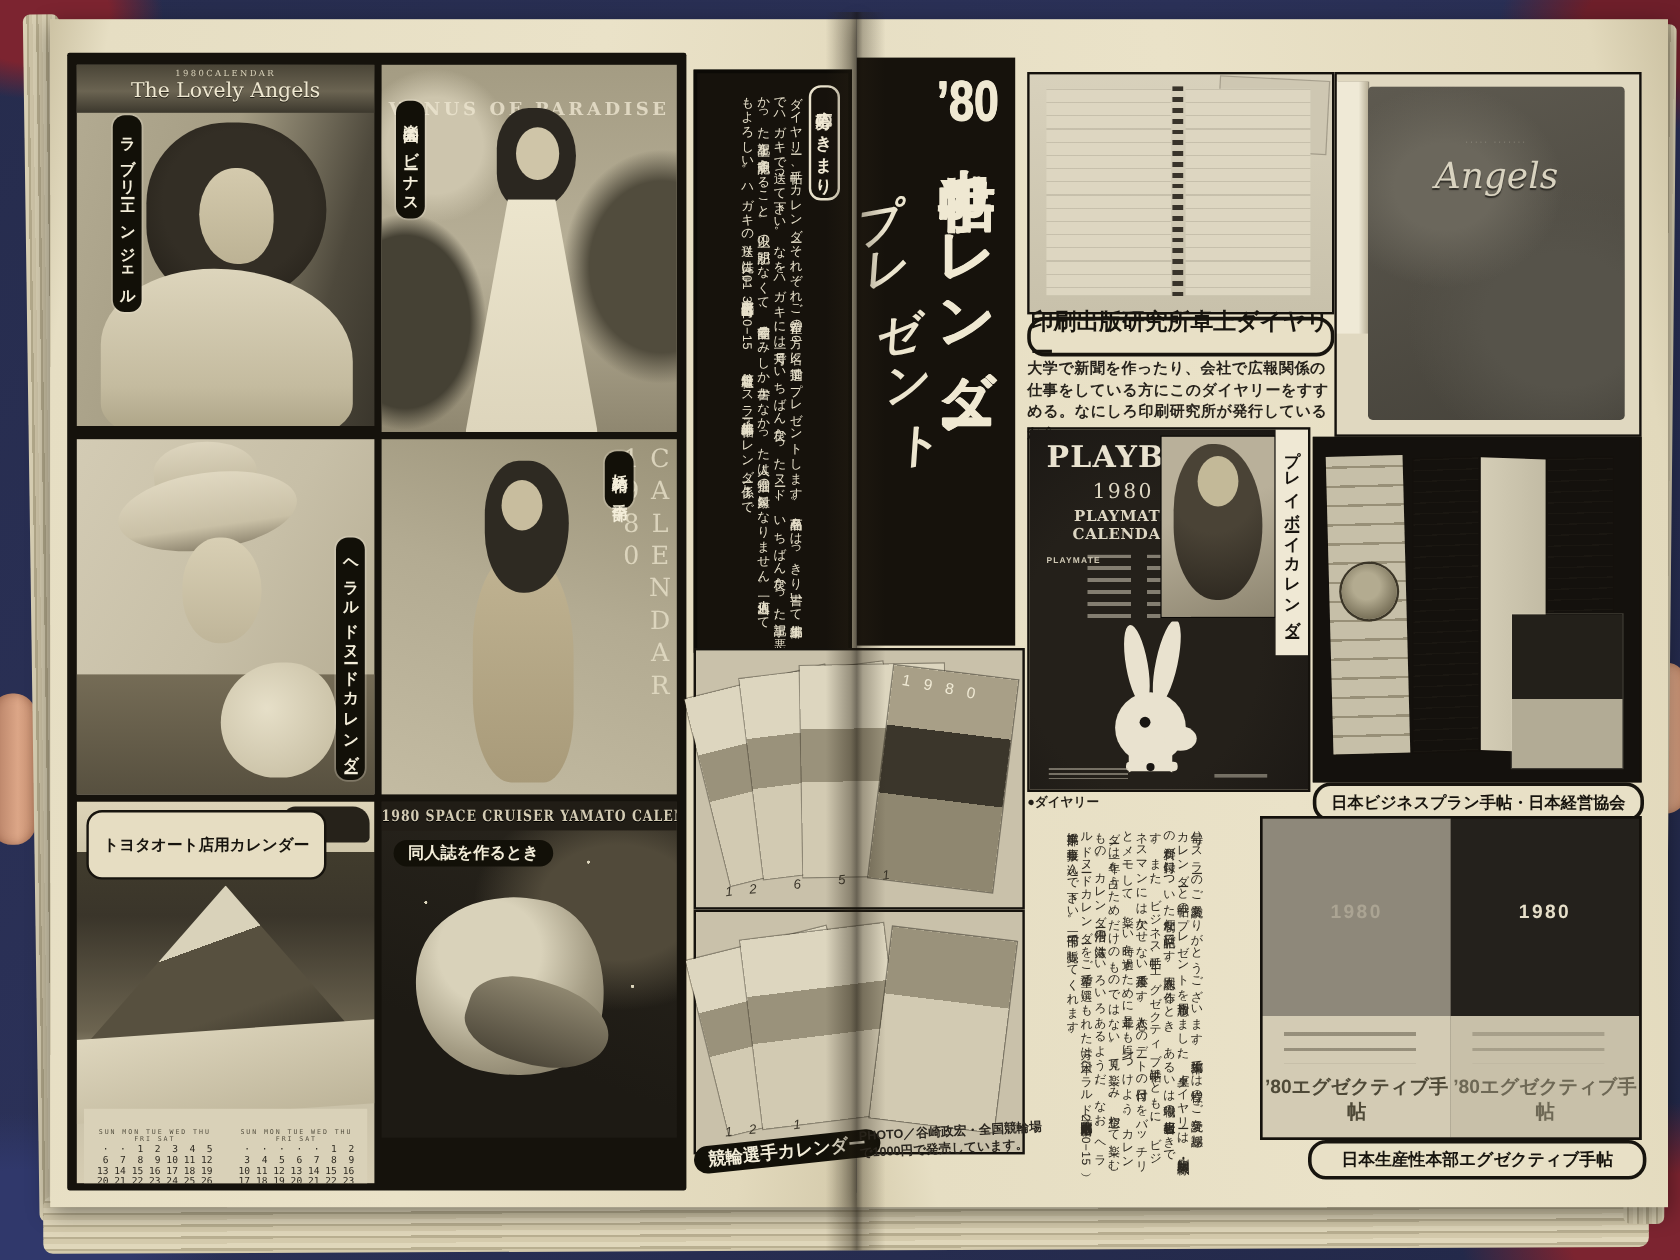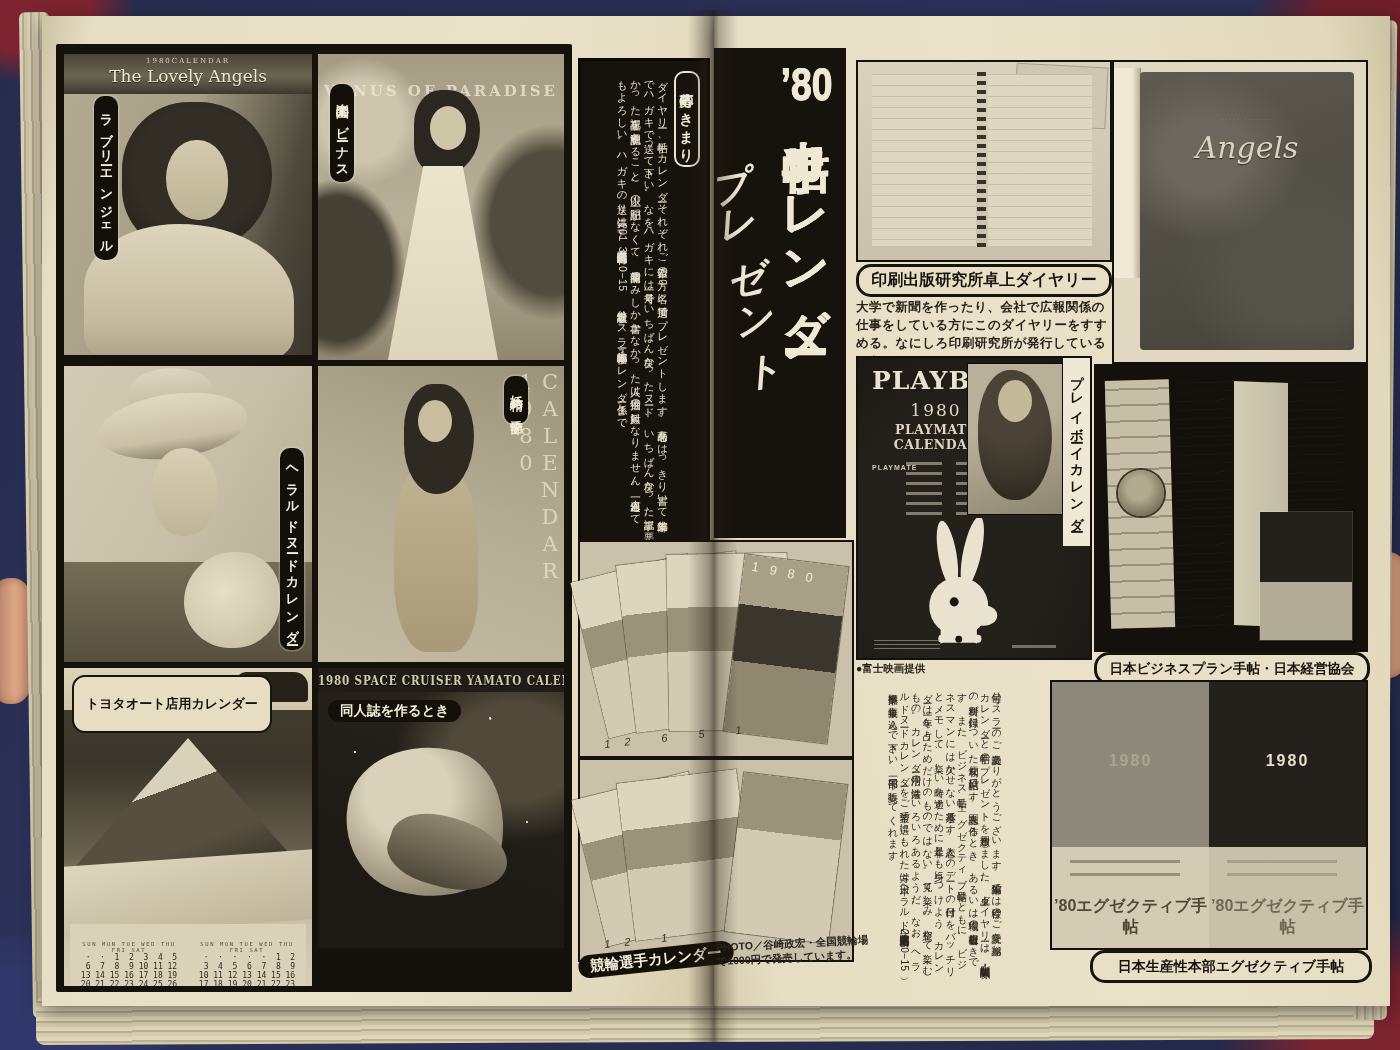--- a/index.html
+++ b/index.html
@@ -110,21 +110,21 @@
   .fan-nums{position:absolute;left:24px;bottom:14px;font-size:11px;font-style:italic;color:#3a352a;letter-spacing:14px;transform:rotate(-6deg);}
   .keirin-pill{left:578px;top:948px;transform:rotate(-6deg);font-size:14.5px;}
   .keirin-credit{left:716px;top:936px;width:158px;font-size:10.5px;line-height:14px;color:#2a261f;transform:rotate(-3deg);font-weight:bold;}
   
   .diary-photo{left:856px;top:60px;width:252px;height:198px;background:linear-gradient(180deg,#d8d1bc,#c8c1ab);}
   .dp-page{position:absolute;top:12px;width:104px;height:172px;background:#ddd6c1;
       background-image:repeating-linear-gradient(180deg,rgba(60,54,40,.14) 0 1px,transparent 1px 11px);}
   .dp-left{left:14px;} .dp-right{left:130px;}
   .dp-spiral{position:absolute;left:119px;top:10px;width:9px;height:176px;background:repeating-linear-gradient(180deg,#38332a 0 4px,transparent 4px 9px);}
   .dp-back{position:absolute;right:4px;top:4px;width:90px;height:60px;background:#cec7b2;transform:rotate(3deg);box-shadow:0 0 0 1px rgba(50,44,32,.3);}
-  .diary-cap{left:856px;top:264px;width:250px;height:27px;font-size:16px;}
+  .diary-cap{left:856px;top:264px;width:250px;height:27px;font-size:19px;}
   .diary-desc{left:856px;top:298px;width:258px;font-size:12.5px;line-height:18px;letter-spacing:.5px;color:#27231c;font-weight:bold;}
   .diary-book{left:1112px;top:60px;width:252px;height:300px;background:#e0d8c0;}
   .db-cover{position:absolute;left:26px;top:10px;right:12px;bottom:12px;border-radius:4px;
       background:radial-gradient(140px 120px at 30% 30%,#6b675c 0 30%,transparent 70%),radial-gradient(160px 140px at 75% 70%,#56534a 0 40%,transparent 80%),linear-gradient(160deg,#5e5a50,#45423a);}
   .db-smalltext{position:absolute;width:100%;top:44px;text-align:center;font-size:6px;letter-spacing:2px;color:rgba(220,214,196,.55);}
   .db-title{position:absolute;width:100%;top:58px;text-align:center;font-size:30px;font-style:italic;color:#d9d3c0;text-shadow:0 1px 1px #2c2a24;}
   .db-pagestrip{position:absolute;left:0;top:6px;width:26px;height:210px;background:linear-gradient(90deg,#efe9d6 0 70%,#b9b098 100%);box-shadow:1px 0 0 rgba(40,35,25,.4);}
   .playboy{left:856px;top:356px;width:232px;height:300px;background:radial-gradient(200px 240px at 40% 60%,#24201a 0 50%,#191613 100%);}
   .pb-title{position:absolute;left:14px;top:8px;font-size:25px;font-weight:bold;letter-spacing:1px;color:#e9e2cf;}
   .pb-year{position:absolute;left:14px;width:128px;text-align:center;top:42px;font-size:17px;color:#ddd6c2;letter-spacing:2px;}
@@ -320,21 +320,21 @@
         <circle cx="44" cy="74" r="4" fill="#191613"></circle>
         <circle cx="48" cy="107" r="3" fill="#191613"></circle>
       </svg>
     </div>
     <div class="pb-foot"></div>
     <div class="pb-foot2"></div>
     <div class="pb-strip">
       <div class="pb-strip-text">プレイボーイカレンダー</div>
     </div>
   </div>
-  <div class="abs fuji">●富士映画提供</div>
+  <div class="abs fuji">●ダイヤリー</div>
 
   <div class="abs photo biz">
     <div class="bz-cover"></div>
     <div class="bz-medal"></div>
     <div class="bz-panel bzp1"></div>
     <div class="bz-panel bzp2"></div>
     <div class="bz-panel bzp3"></div>
     <div class="bz-booklet"></div>
   </div>
   <div class="abs cap-box biz-cap">日本ビジネスプラン手帖・日本経営協会</div>

